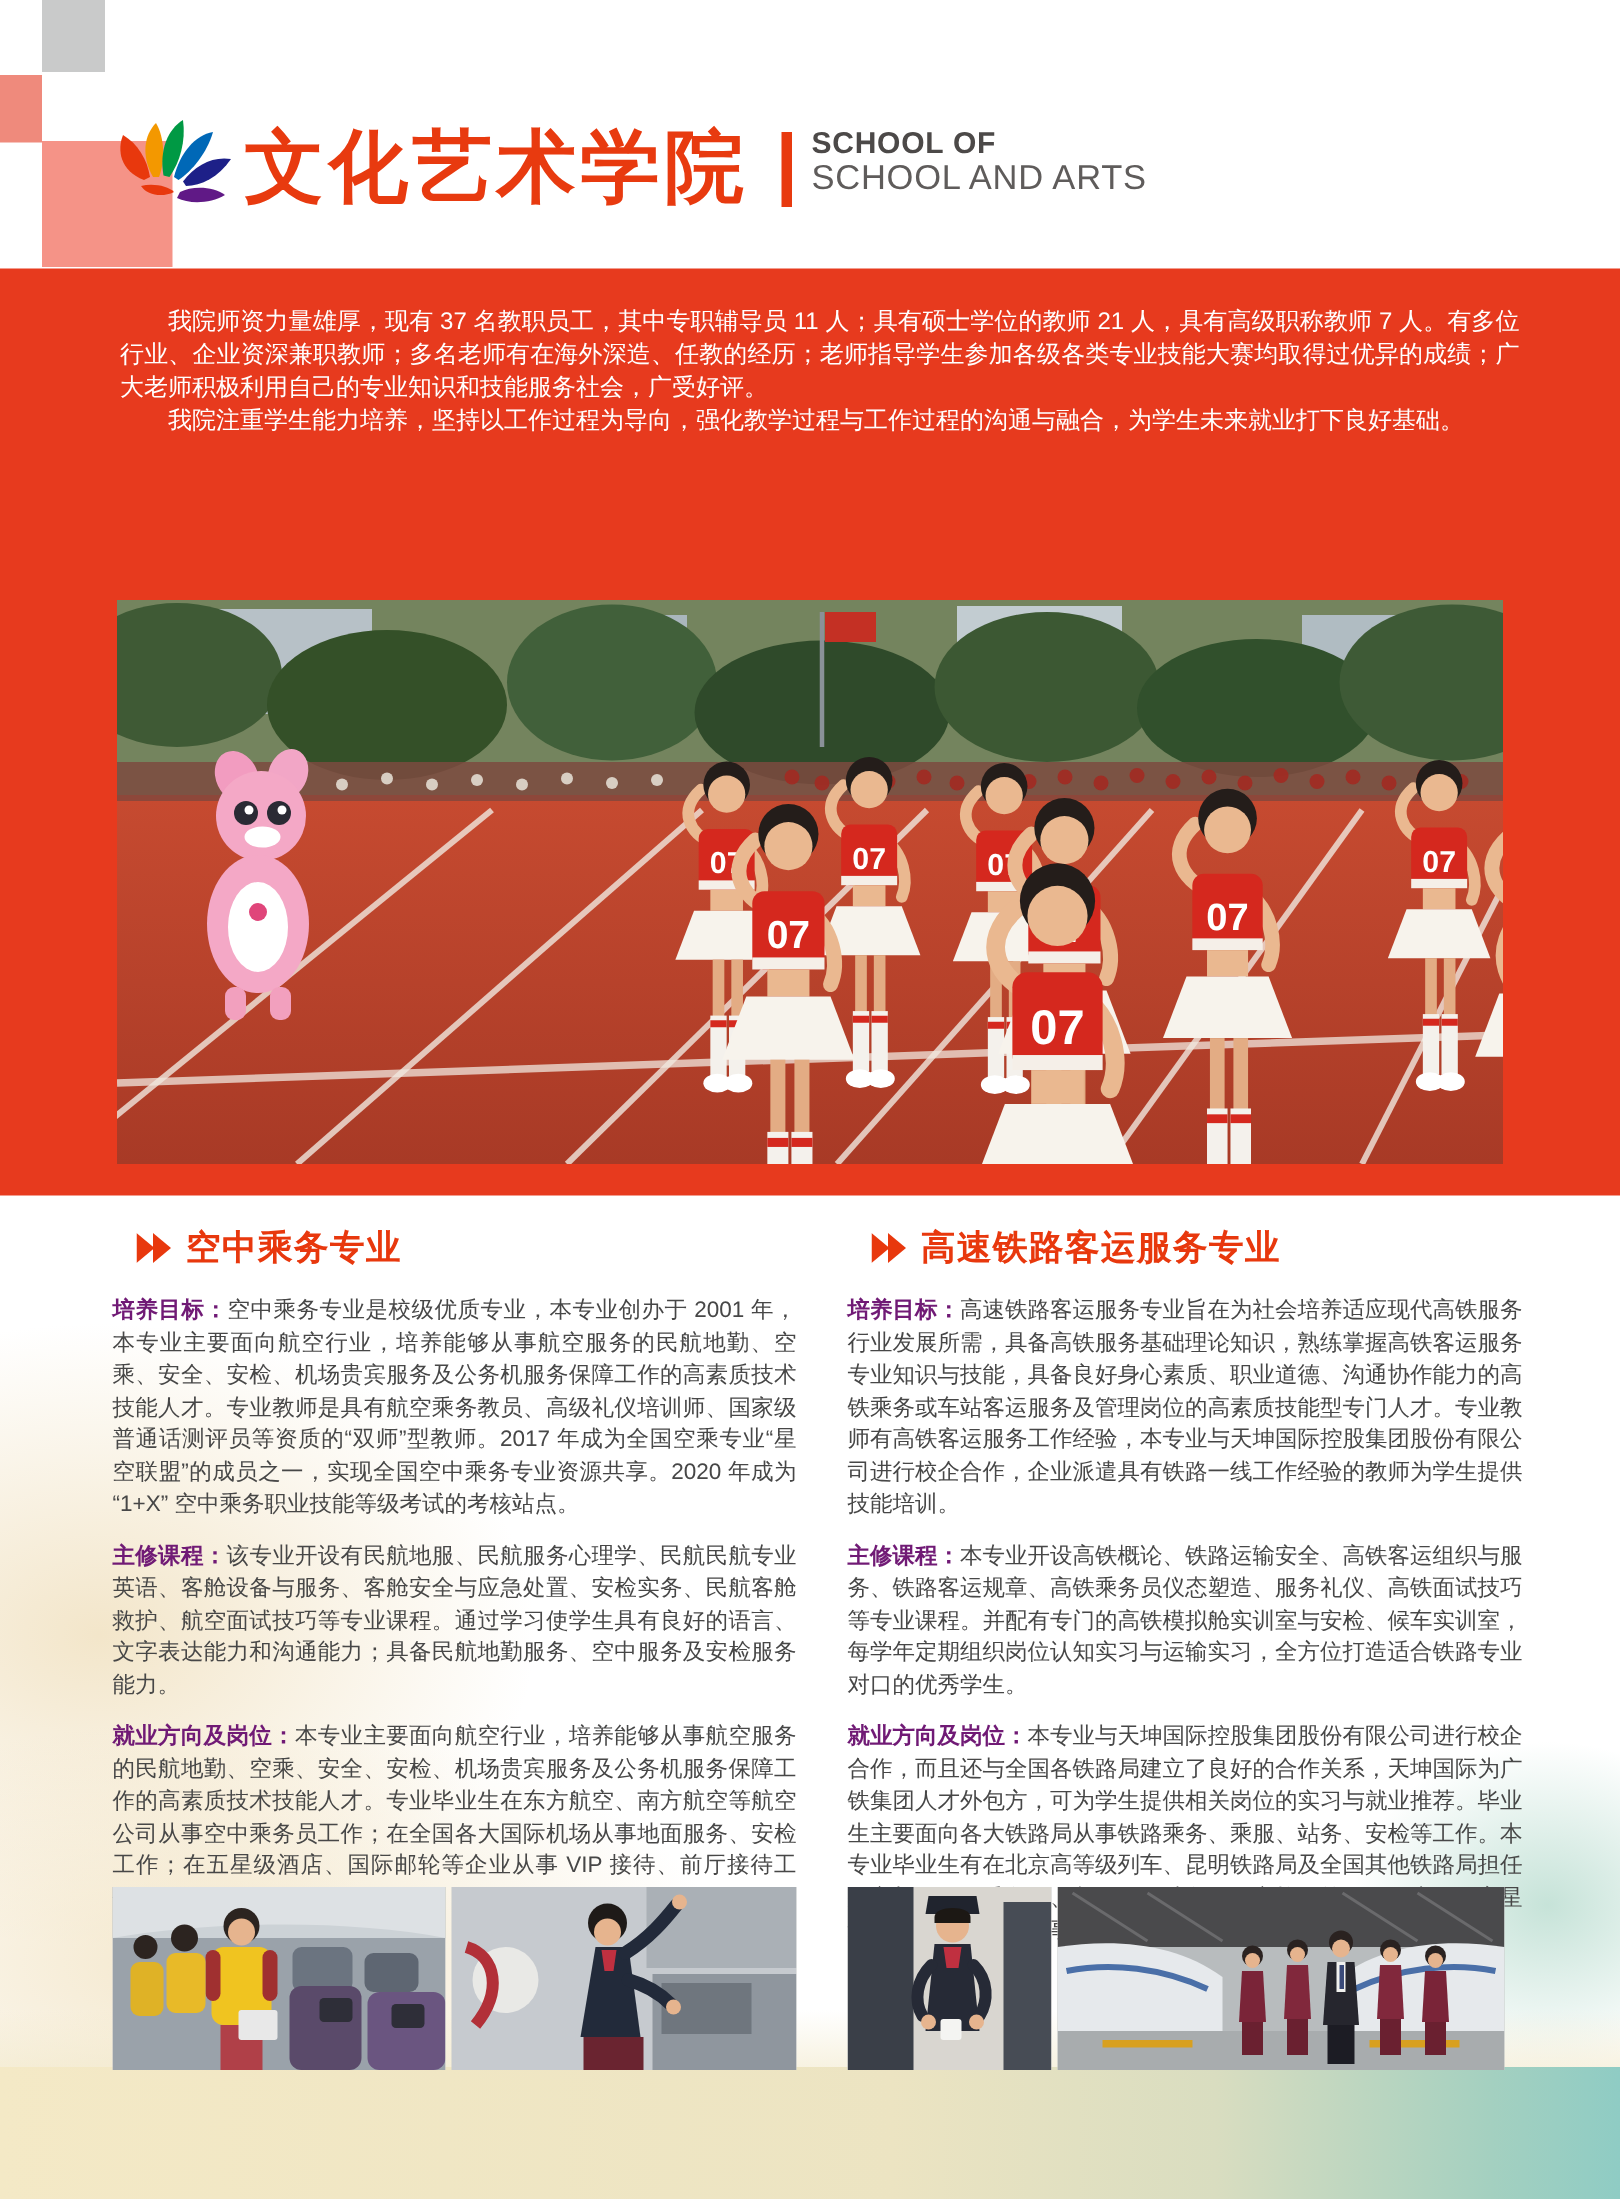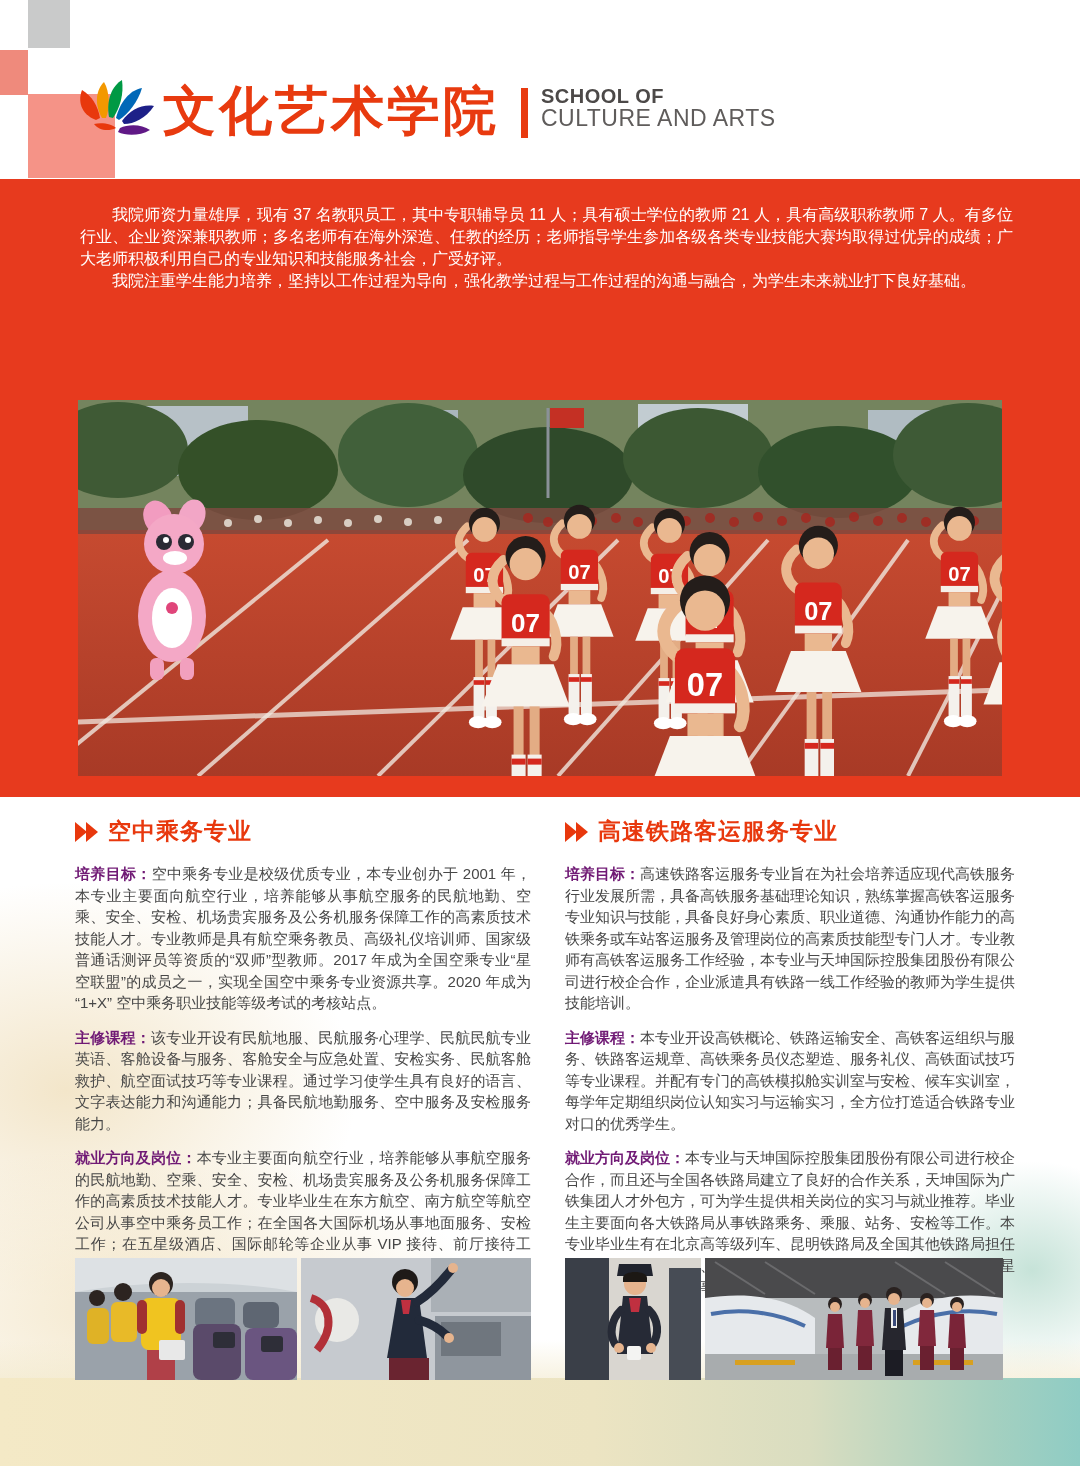--- a/index.html
+++ b/index.html
@@ -42,21 +42,21 @@
     background:radial-gradient(ellipse at 60% 50%,rgba(142,199,178,.5),rgba(142,199,178,0) 70%);}
   .bottom-strip{left:0;top:1378px;width:1080px;height:88px;
     background:linear-gradient(90deg,#f4e9c6 0%,#ece4c2 55%,#d9ddc0 75%,#a4d0c0 92%,#8fccc4 100%);}
   .bottom-strip2{left:0;top:1340px;width:1080px;height:60px;
     background:linear-gradient(180deg,rgba(240,230,196,0) 0%,rgba(240,230,196,.8) 100%);}
 
   
   .col{position:absolute;top:816px;}
   .col-left{left:75px;width:456px;}
   .col-right{left:565px;width:450px;}
-  .major-title{display:flex;align-items:center;gap:9px;margin:0 0 16px 0;
+  .major-title{display:flex;align-items:center;gap:9px;margin:0 0 16px 16px;
                color:#e8380d;font-size:23px;font-weight:700;letter-spacing:1px;}
   .sec{margin:0 0 13px 0;font-size:15px;line-height:21.5px;color:#474747;text-align:justify;}
   .sec b{color:#701a75;}
 
   
   .photos-left{left:75px;top:1258px;display:flex;gap:4px;}
   .photos-right{left:565px;top:1258px;display:flex;gap:4px;}
   .ph{overflow:hidden;background:#cccccc;}
   .ph svg{display:block;}
 </style>
@@ -85,21 +85,21 @@
         <path d="M46,41 C54,30 66,24 78,26 C70,38 58,44 48,44 Z" fill="#1d2088"></path>
         <path d="M44,48 C52,44 66,44 74,50 C64,56 50,56 42,52 Z" fill="#601986"></path>
         <path d="M18,44 C26,42 36,44 40,48 C32,52 22,50 18,44 Z" fill="#e8380d"></path>
       </g>
     </svg>
   </div>
   <h1 class="abs title-cn">文化艺术学院</h1>
   <div class="abs title-bar"></div>
   <div class="abs title-en">
     <div class="en1">SCHOOL OF</div>
-    <div class="en2">CULTURE AND ARTS</div>
+    <div class="en2">SCHOOL AND ARTS</div>
   </div>
 
   <section class="abs banner">
     <div class="intro">
       <p>我院师资力量雄厚，现有 37 名教职员工，其中专职辅导员 11 人；具有硕士学位的教师 21 人，具有高级职称教师 7 人。有多位行业、企业资深兼职教师；多名老师有在海外深造、任教的经历；老师指导学生参加各级各类专业技能大赛均取得过优异的成绩；广大老师积极利用自己的专业知识和技能服务社会，广受好评。</p>
       <p>我院注重学生能力培养，坚持以工作过程为导向，强化教学过程与工作过程的沟通与融合，为学生未来就业打下良好基础。</p>
     </div>
   </section>
 
   <div class="abs main-photo">

